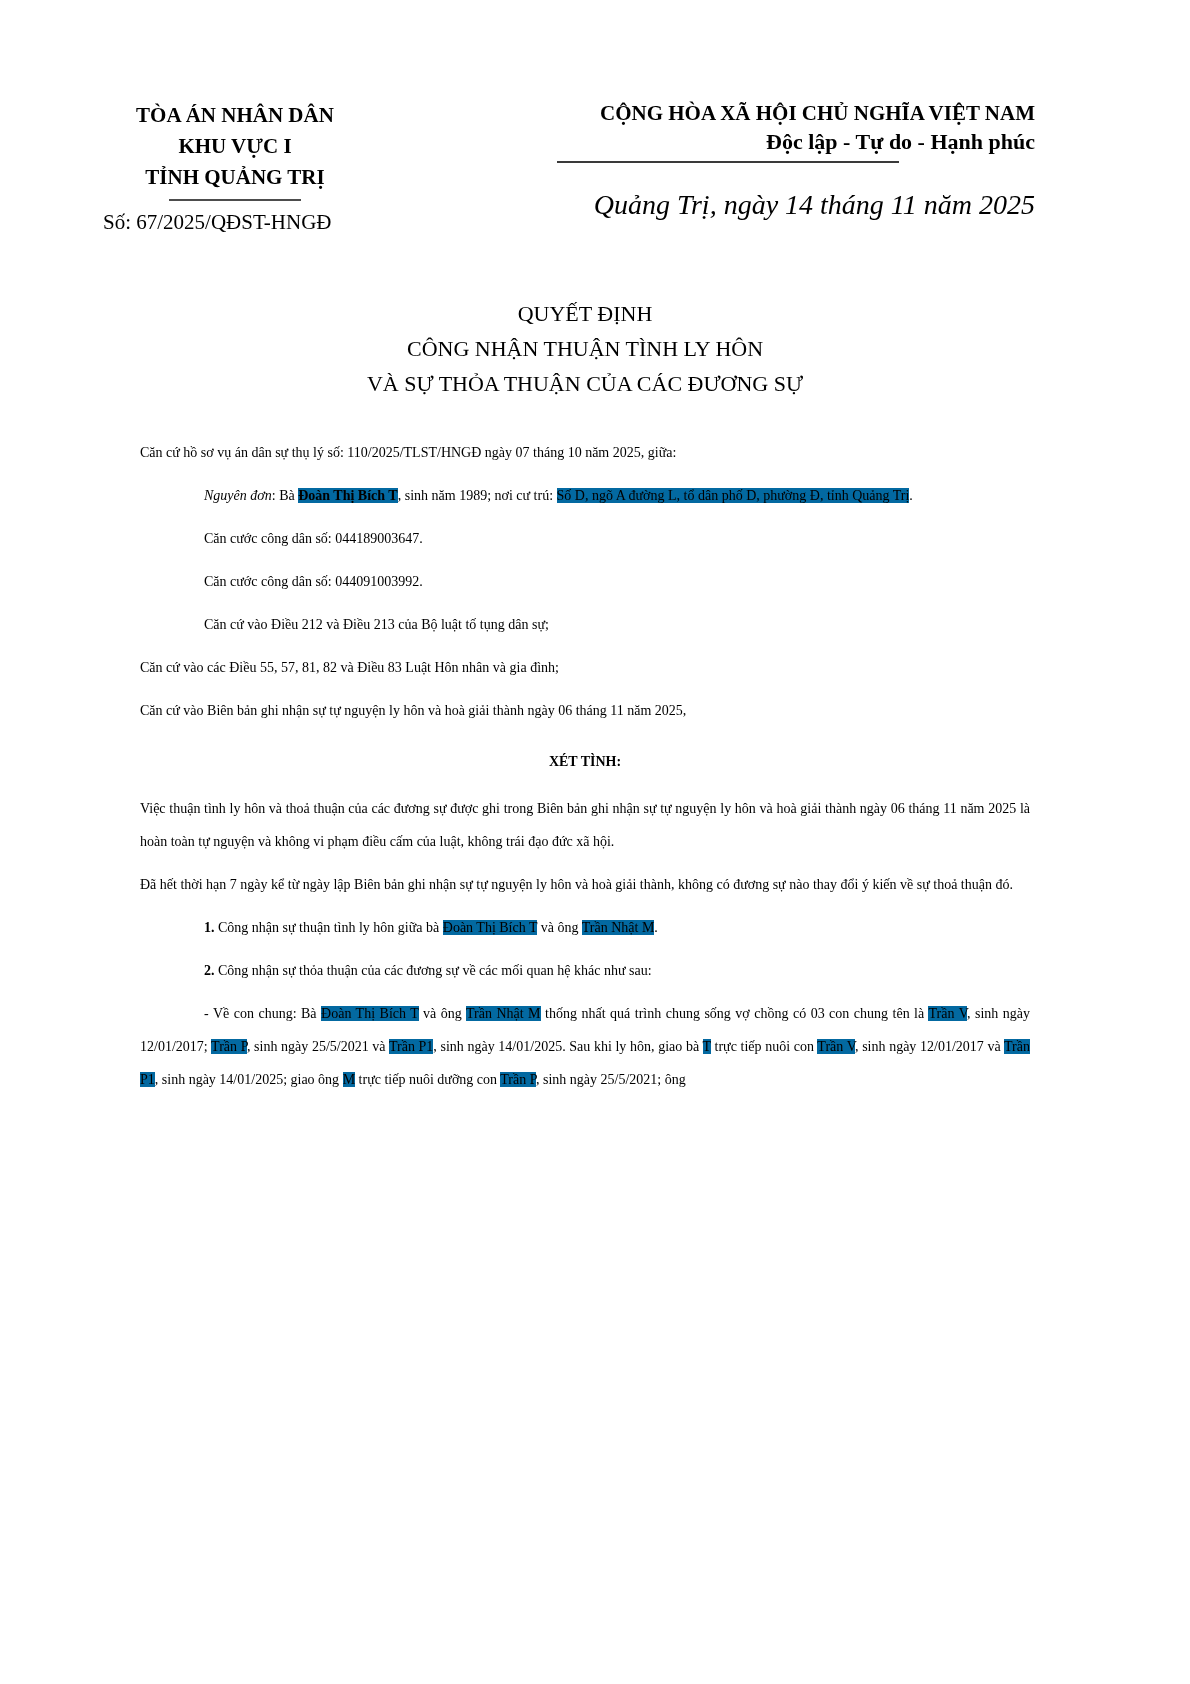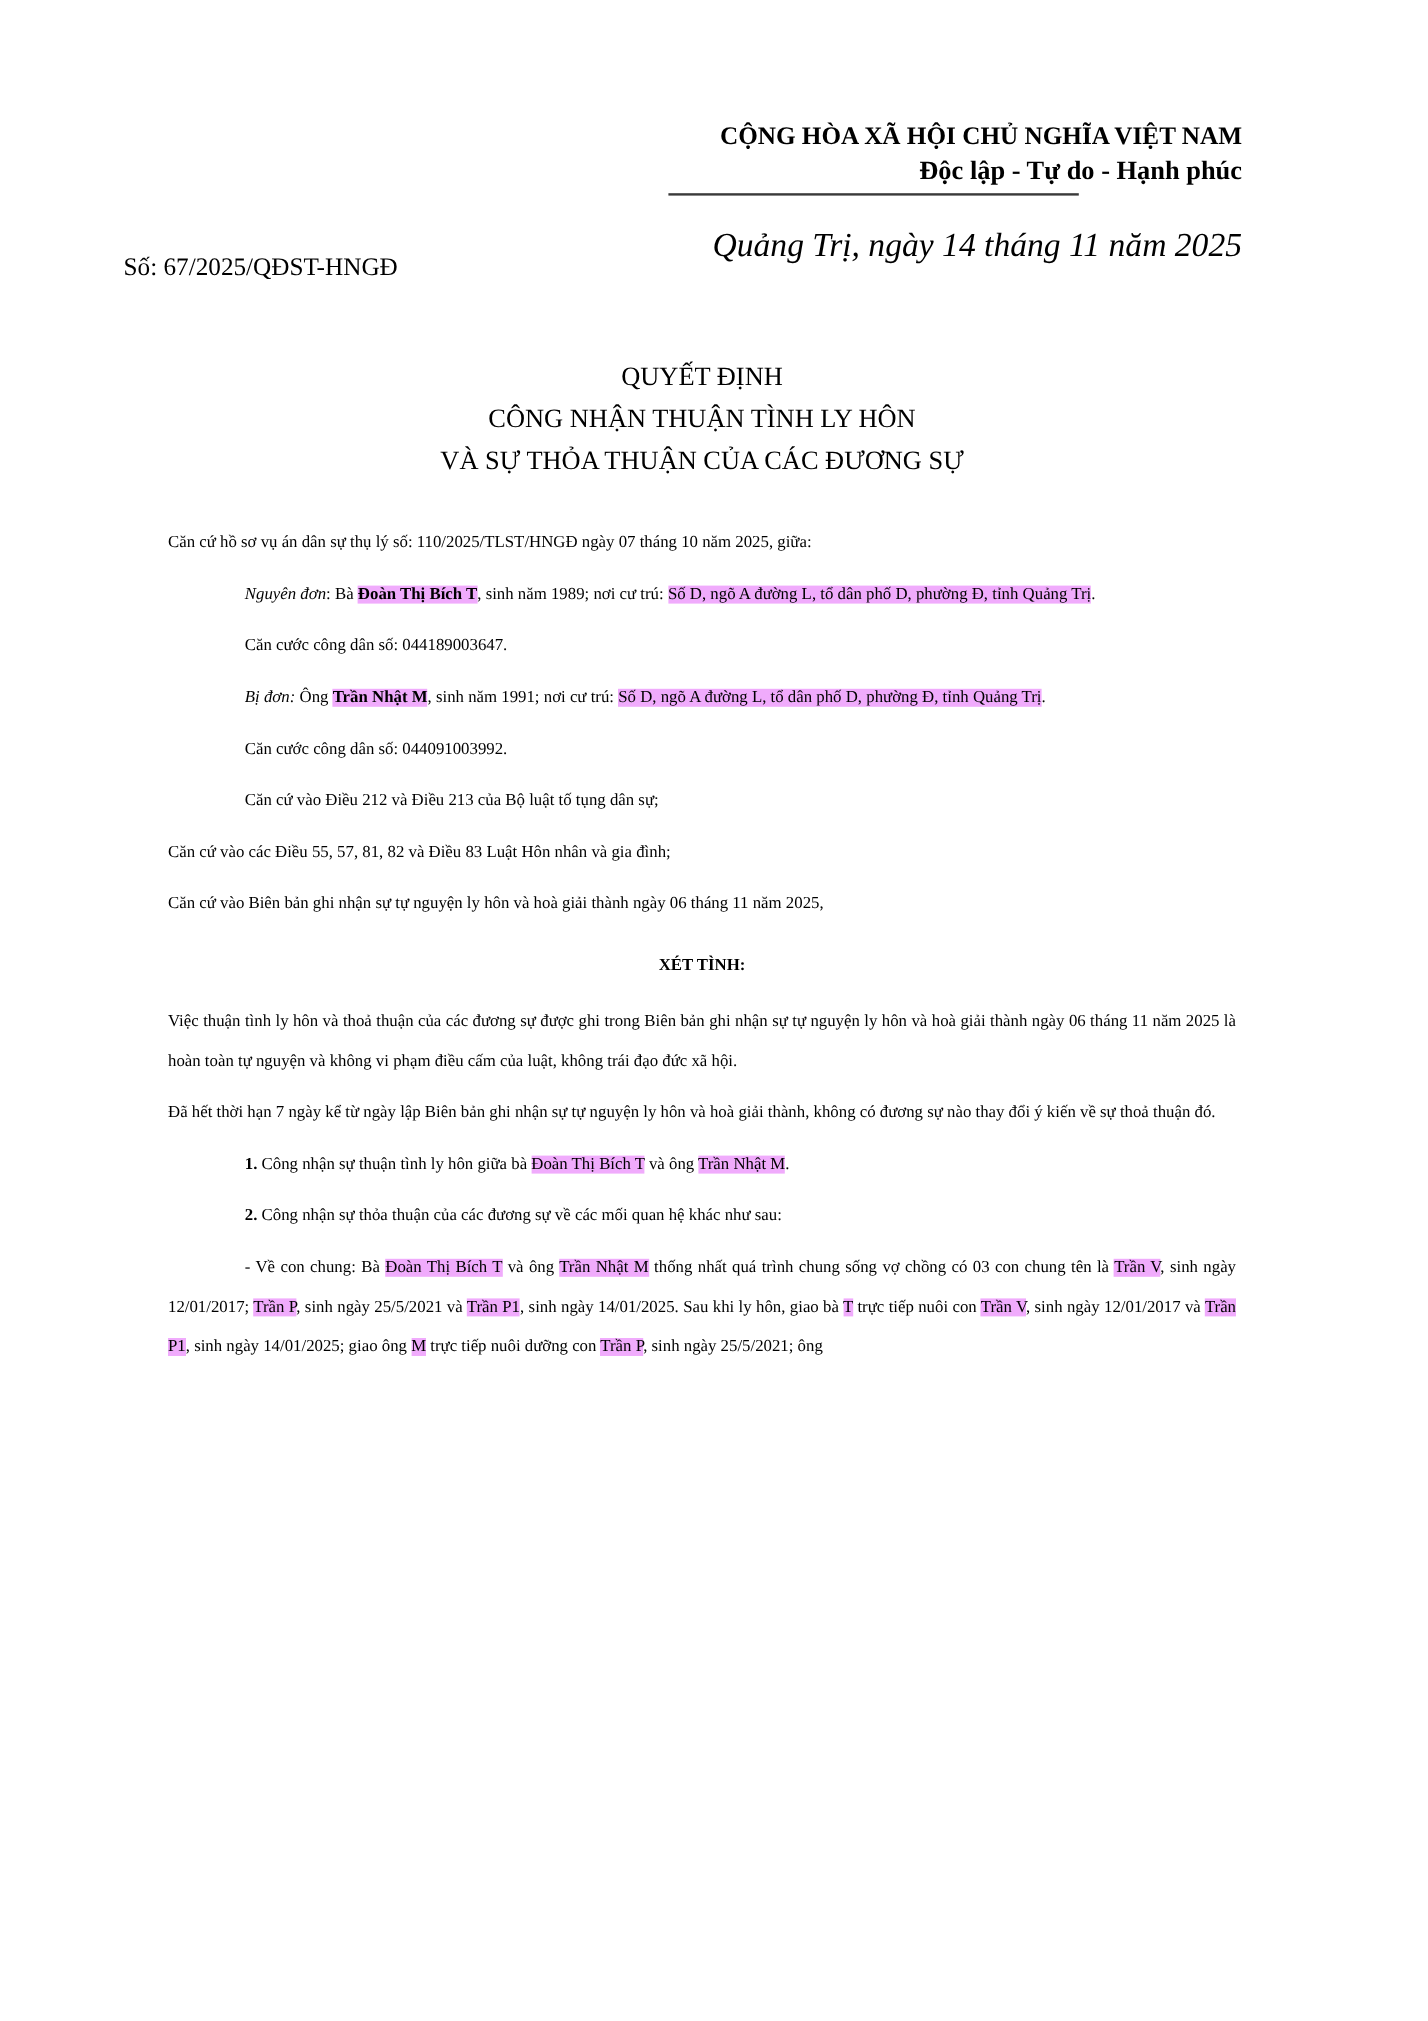--- a/index.html
+++ b/index.html
@@ -56,48 +56,53 @@
     text-align: justify;
   }
   .para { margin: 0 0 10px 0; }
   .para.indent { text-indent: 64px; }
   .para.center {
     text-align: center; text-indent: 0;
     font-weight: bold; margin: 18px 0 14px 0;
   }
   .b { font-weight: bold; }
   .i { font-style: italic; }
-  .hl { background: #f0abfc; }
+  .hl { background: #0369a1; }
 </style>
 </head>
 <body>
 
 <div class="page">
 
+  <div class="header-left">
+    <div>TÒA ÁN NHÂN DÂN</div>
+    <div>KHU VỰC I</div>
+    <div>TỈNH QUẢNG TRỊ</div>
+    <div class="rule-left"></div>
+  </div>
 
   <div class="doc-number">Số: 67/2025/QĐST-HNGĐ</div>
 
   <div class="header-right">
     <div class="hr-line1">CỘNG HÒA XÃ HỘI CHỦ NGHĨA VIỆT NAM</div>
     <div class="hr-line2">Độc lập - Tự do - Hạnh phúc</div>
     <div class="rule-right"></div>
     <div class="dateline">Quảng Trị, ngày 14 tháng 11 năm 2025</div>
   </div>
 
   <div class="title-block">
     <div>QUYẾT ĐỊNH</div>
     <div>CÔNG NHẬN THUẬN TÌNH LY HÔN</div>
     <div>VÀ SỰ THỎA THUẬN CỦA CÁC ĐƯƠNG SỰ</div>
   </div>
 
   <div class="doc-body">
       <p class="para"><span>Căn cứ hồ sơ vụ án dân sự thụ lý số: 110/2025/TLST/HNGĐ ngày 07 tháng 10 năm 2025, giữa:</span></p>
       <p class="para indent"><span class="i">Nguyên đơn</span><span>: Bà </span><span class="b hl">Đoàn Thị Bích T</span><span>, sinh năm 1989; nơi cư trú: </span><span class="hl">Số D, ngõ A đường L, tổ dân phố D, phường Đ, tỉnh Quảng Trị</span><span>.</span></p>
       <p class="para indent"><span>Căn cước công dân số: 044189003647.</span></p>
-      <p class="para indent"><span class="i">Bị đơn:</span><span> Ông </span><span class="b hl">Trần Nhật M</span><span>, sinh năm 1991; nơi cư trú: </span><span class="hl">Số D, ngõ A đường L, tổ dân phố D, phường Đ, tỉnh Quảng Trị</span><span>.</span></p>
       <p class="para indent"><span>Căn cước công dân số: 044091003992.</span></p>
       <p class="para indent"><span>Căn cứ vào Điều 212 và Điều 213 của Bộ luật tố tụng dân sự;</span></p>
       <p class="para"><span>Căn cứ vào các Điều 55, 57, 81, 82 và Điều 83 Luật Hôn nhân và gia đình;</span></p>
       <p class="para"><span>Căn cứ vào Biên bản ghi nhận sự tự nguyện ly hôn và hoà giải thành ngày 06 tháng 11 năm 2025,</span></p>
       <p class="para center"><span class="b">XÉT TÌNH:</span></p>
       <p class="para"><span>Việc thuận tình ly hôn và thoả thuận của các đương sự được ghi trong Biên bản ghi nhận sự tự nguyện ly hôn và hoà giải thành ngày 06 tháng 11 năm 2025 là hoàn toàn tự nguyện và không vi phạm điều cấm của luật, không trái đạo đức xã hội.</span></p>
       <p class="para"><span>Đã hết thời hạn 7 ngày kể từ ngày lập Biên bản ghi nhận sự tự nguyện ly hôn và hoà giải thành, không có đương sự nào thay đổi ý kiến về sự thoả thuận đó.</span></p>
       <p class="para indent"><span class="b">1.</span><span> Công nhận sự thuận tình ly hôn giữa bà </span><span class="hl">Đoàn Thị Bích T</span><span> và ông </span><span class="hl">Trần Nhật M</span><span>.</span></p>
       <p class="para indent"><span class="b">2.</span><span> Công nhận sự thỏa thuận của các đương sự về các mối quan hệ khác như sau:</span></p>
       <p class="para indent"><span>- Về con chung: Bà </span><span class="hl">Đoàn Thị Bích T</span><span> và ông </span><span class="hl">Trần Nhật M</span><span> thống nhất quá trình chung sống vợ chồng có 03 con chung tên là </span><span class="hl">Trần V</span><span>, sinh ngày 12/01/2017; </span><span class="hl">Trần P</span><span>, sinh ngày 25/5/2021 và </span><span class="hl">Trần P1</span><span>, sinh ngày 14/01/2025. Sau khi ly hôn, giao bà </span><span class="hl">T</span><span> trực tiếp nuôi con </span><span class="hl">Trần V</span><span>, sinh ngày 12/01/2017 và </span><span class="hl">Trần P1</span><span>, sinh ngày 14/01/2025; giao ông </span><span class="hl">M</span><span> trực tiếp nuôi dưỡng con </span><span class="hl">Trần P</span><span>, sinh ngày 25/5/2021; ông</span></p>

